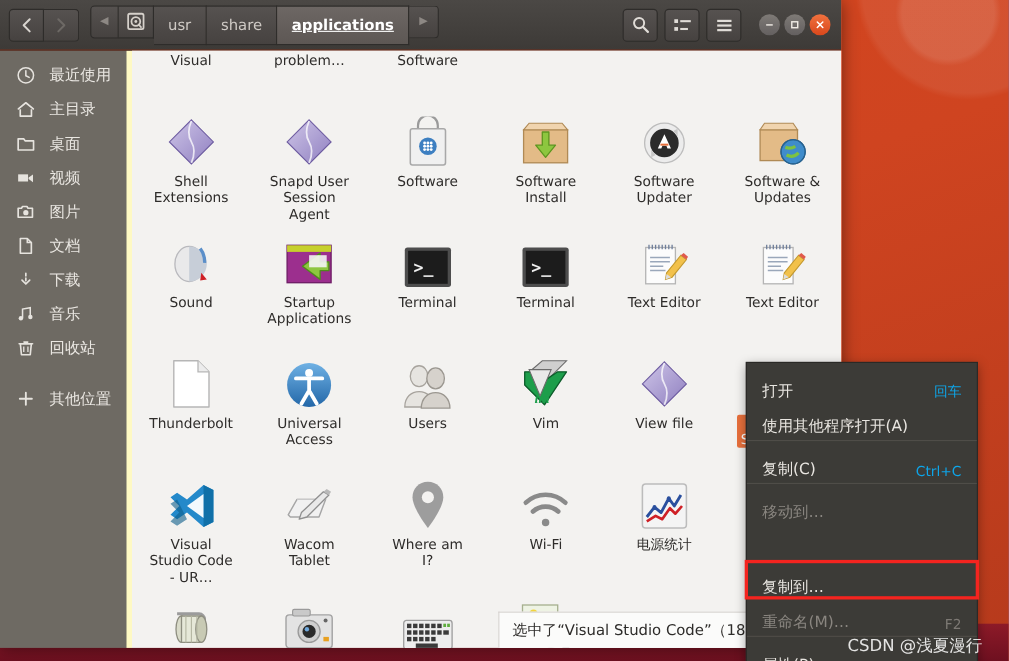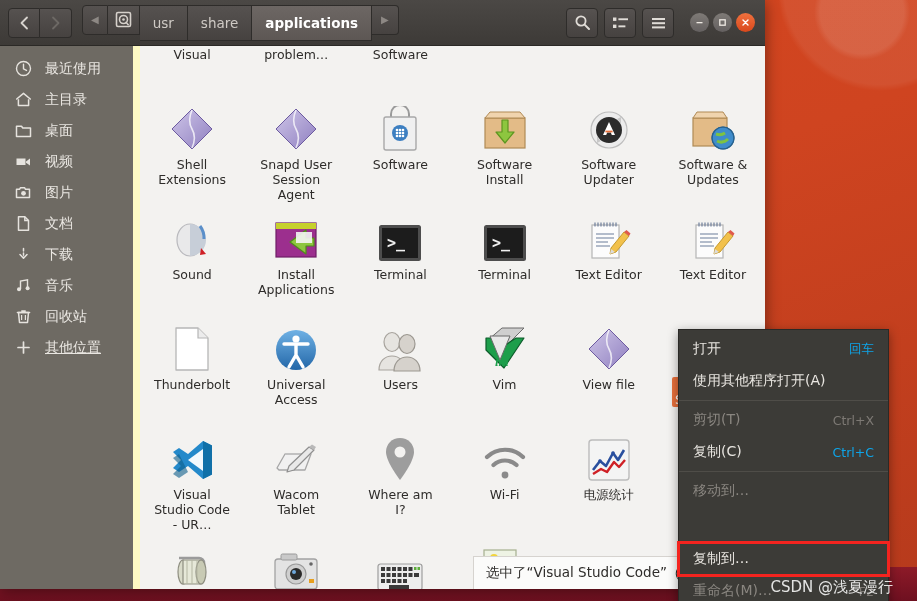--- a/index.html
+++ b/index.html
@@ -35,52 +35,52 @@
   .hb-group .hb-btn+.hb-btn{border-left:none;}
   .hb-btn.solo{border-radius:4px;}
   .hb-btn.disabled{color:#6d6965;}
   
   #crumbs{display:flex;margin-left:10px;}
   .crumb{height:30px;display:flex;align-items:center;justify-content:center;padding:17px 13px;
      background:linear-gradient(180deg,#565250 0%,#464240 100%);
      border:1px solid #2e2c2a;border-left:none;color:#cfcac5;font-size:13.5px;box-sizing:border-box;}
   .crumb.first{border-left:1px solid #2e2c2a;border-radius:4px 0 0 4px;padding:0 8px;}
   .crumb.last{border-radius:0 4px 4px 0;padding:0 9px;}
-  .crumb.active{background:linear-gradient(180deg,#6d6764 0%,#5d5754 100%);color:#fff;font-weight:bold;}
+  .crumb.active{background:linear-gradient(180deg,#6d6764 0%,#5d5754 100%);color:#fff;font-weight:bold;text-decoration:underline;}
   .crumb.arrow{color:#8d8884;font-size:10px;}
   #hb-right{margin-left:auto;display:flex;align-items:center;gap:6px;}
   #wbtns{display:flex;gap:4px;margin-left:10px;margin-right:2px;}
   .wbtn{width:19px;height:19px;border-radius:50%;display:flex;align-items:center;justify-content:center;
      font-size:10px;color:#f3efe9;}
   .wbtn.min{background:linear-gradient(180deg,#7e7a76,#646060);}
   .wbtn.max{background:linear-gradient(180deg,#7e7a76,#646060);}
   .wbtn.close{background:linear-gradient(180deg,#f0713e,#d9481c);}
   
   #wbody{display:flex;height:543px;}
-  #sidebar{width:140px;background:#6e6a63;padding-top:7px;box-sizing:border-box;
-     border-right:7px solid #fef9c3;}
+  #sidebar{width:120px;background:#6e6a63;padding-top:7px;box-sizing:border-box;
+     border-right:5px solid #fef9c3;}
   .side-item{height:31px;display:flex;align-items:center;padding-left:14px;color:#eae7e2;font-size:14px;gap:13px;}
   .side-ico{width:18px;display:flex;align-items:center;justify-content:center;color:#e6e3de;}
   #content{flex:1;background:#f3f2f0;position:relative;overflow:hidden;}
   #grid{position:absolute;left:0;top:-62px;width:100%;display:grid;
      grid-template-columns:repeat(6,1fr);}
   .cell{height:110px;display:flex;flex-direction:column;align-items:center;
      padding-top:6px;box-sizing:border-box;}
   .cell .ic{height:52px;display:flex;align-items:flex-end;justify-content:center;}
   .cell .lbl{margin-top:5px;font-size:12.5px;color:#2e2c2a;text-align:center;line-height:15px;
      max-width:78px;word-wrap:break-word;}
   .cell.selected .lbl{background:#e8703c;color:#fff;border-radius:2px;padding:0 2px;}
   
   #statusbar{position:absolute;left:333px;bottom:0;height:33px;min-width:330px;background:#fbfbfa;
      border-top:1px solid #d6d3cf;border-left:1px solid #d6d3cf;display:flex;align-items:center;
      padding:0 12px;font-size:13.5px;color:#2e2c2a;box-sizing:border-box;z-index:5;}
   
   #ctxmenu{position:absolute;left:678px;top:329px;width:211px;background:#3c3b37;
      border:1px solid #2a2926;box-shadow:0 3px 10px rgba(0,0,0,.4);z-index:40;padding:3px 0;box-sizing:border-box;}
-  .mi{height:32px;display:flex;align-items:center;padding:0 14px;color:#e9e6e1;font-size:14px;
+  .mi{height:32px;display:flex;align-items:flex-end;padding:0 14px;color:#e9e6e1;font-size:14px;
      justify-content:space-between;box-sizing:border-box;}
   .mi .accel{color:#0ea5e9;font-size:12.5px;}
   .mi.disabled{color:#8a8680;}
   .mi.disabled .accel{color:#7d7974;}
   .msep{height:1px;background:#4f4d48;margin:3px 0;}
   .mi.highlight{outline:3px solid #f4241f;outline-offset:-1px;position:relative;z-index:2;margin-top:36px;}
   
   #watermark{position:absolute;right:24px;bottom:4px;color:rgba(255,255,255,.86);font-size:15px;z-index:60;}
   svg{display:block;}
 </style>
@@ -246,21 +246,21 @@
       <div class="side-item">
         <span class="side-ico">
           <svg width="17" height="17" viewBox="0 0 17 17">
               <path d="M3.5 4.5h10l-1 10h-8z" fill="none" stroke="#e6e3de" stroke-width="1.5" stroke-linejoin="round"></path>
               <path d="M2.4 4.5h12.2M6.8 3h3.4" stroke="#e6e3de" stroke-width="1.5" stroke-linecap="round"></path>
               <path d="M6.6 7v5M10.4 7v5" stroke="#e6e3de" stroke-width="1.2"></path>
             </svg>
         </span>
         <span>回收站</span>
       </div>
-      <div class="side-item" style="text-decoration:underline;">
+      <div class="side-item" style="margin-top:15px;">
         <span class="side-ico">
           <svg width="17" height="17" viewBox="0 0 17 17">
               <path d="M8.5 3v11M3 8.5h11" stroke="#e6e3de" stroke-width="1.7" stroke-linecap="round"></path>
             </svg>
         </span>
         <span>其他位置</span>
       </div>
     </div>
 
     <div id="content">
@@ -388,21 +388,21 @@
           </div>
           <div class="cell">
             <div class="ic">
               <svg width="46" height="44" viewBox="0 0 46 44">
                 <rect x="3" y="5" width="40" height="34" fill="#9c2f8e" stroke="#6f1e66" stroke-width="1.2"></rect>
                 <rect x="3" y="5" width="40" height="6" fill="#c6d02c"></rect>
                 <path d="M33 12v8h8v8h-8v8L17 24z" fill="#8dc63f" stroke="#4f8a1c" stroke-width="1.2" stroke-linejoin="round"></path>
                 <rect x="23" y="14" width="16" height="11" fill="#f4f4f4" opacity=".9"></rect>
               </svg>
             </div>
-            <div class="lbl">Install Applications</div>
+            <div class="lbl">Startup Applications</div>
           </div>
           <div class="cell">
             <div class="ic">
               <svg width="44" height="38" viewBox="0 0 44 38">
                 <rect x="1" y="1" width="42" height="36" rx="2.5" fill="#4d4d4d"></rect>
                 <rect x="4" y="4" width="36" height="30" fill="#1c1c1c"></rect>
                 <text x="9" y="24" font-family="monospace" font-size="15" fill="#f0f0f0" font-weight="bold">&gt;_</text>
               </svg>
             </div>
             <div class="lbl">Terminal</div>
@@ -677,24 +677,20 @@
 <div id="ctxmenu">
     <div class="mi">
       <span>打开</span>
       <span class="accel">回车</span>
     </div>
     <div class="mi">
       <span>使用其他程序打开(A)</span>
       <span class="accel"></span>
     </div>
     <div class="msep"></div>
-    <div class="mi disabled">
-      <span>剪切(T)</span>
-      <span class="accel">Ctrl+X</span>
-    </div>
     <div class="mi">
       <span>复制(C)</span>
       <span class="accel">Ctrl+C</span>
     </div>
     <div class="msep"></div>
     <div class="mi disabled">
       <span>移动到…</span>
       <span class="accel"></span>
     </div>
     <div class="mi highlight">

